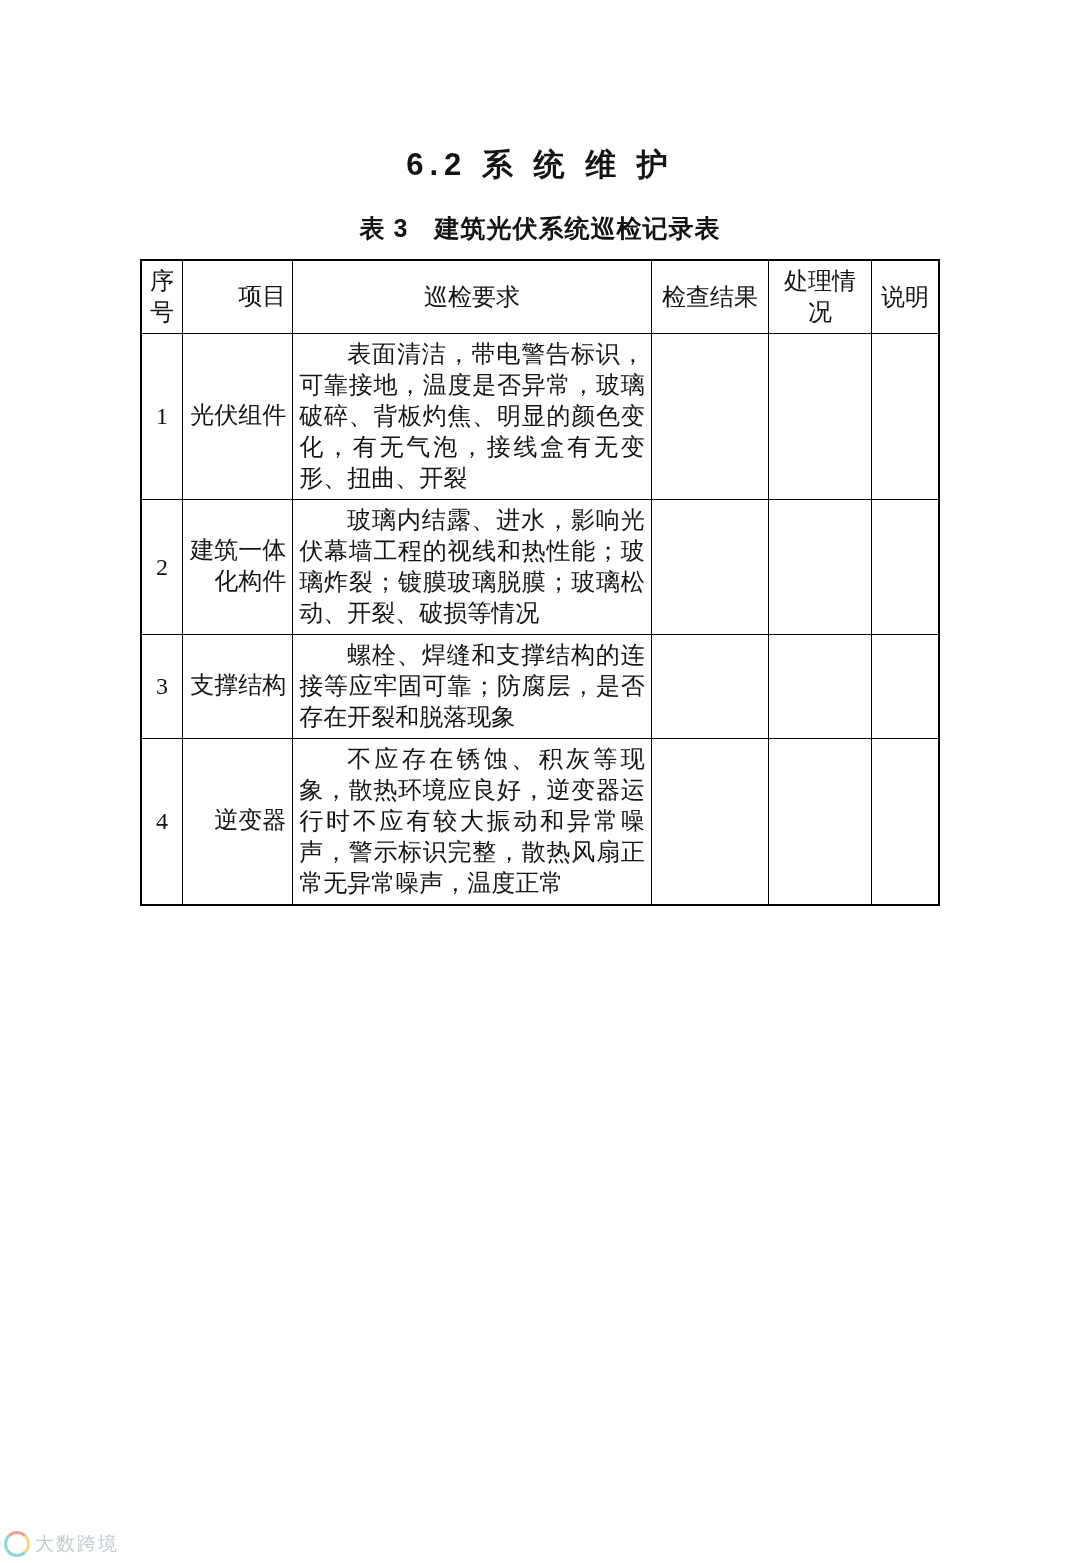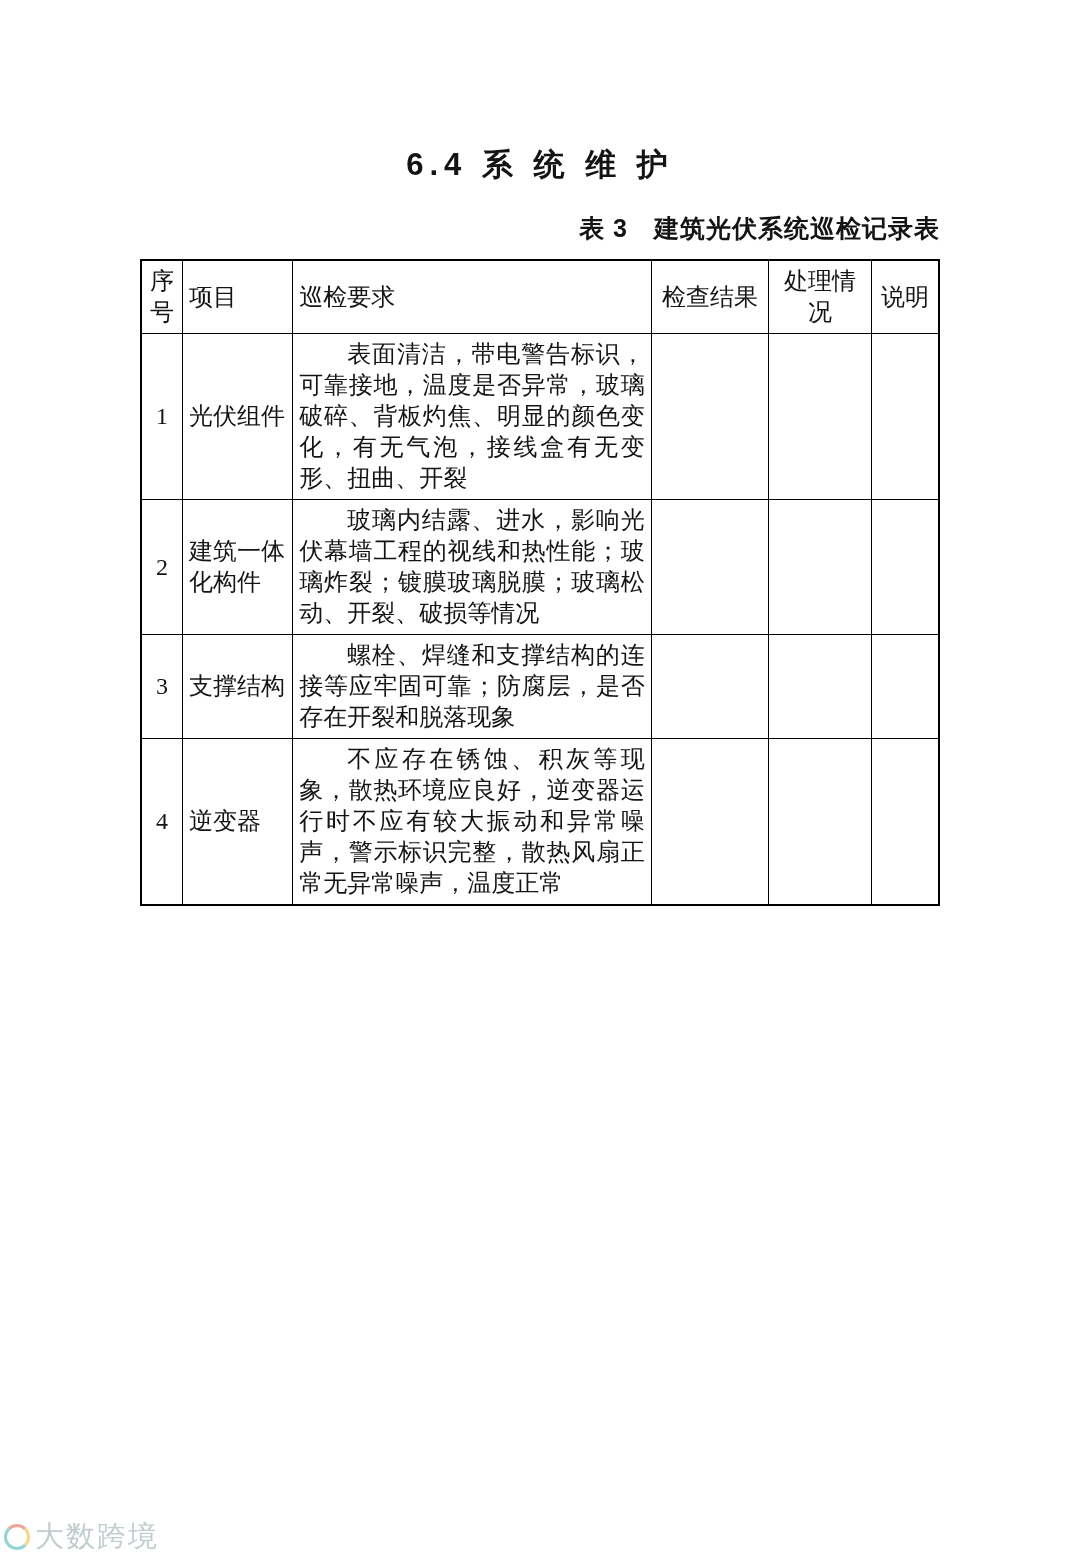--- a/index.html
+++ b/index.html
@@ -36,41 +36,41 @@
     font-size: 31px;
     font-weight: bold;
     text-align: center;
     letter-spacing: 6px;
     margin: 22px 0 20px 0;
   }
   .table-caption {
     font-family: "Liberation Sans", "DejaVu Sans", sans-serif;
     font-size: 25px;
     font-weight: bold;
-    text-align: right;
+    text-align: center;
     margin: 26px 0 14px 0;
     letter-spacing: 1px;
   }
   table.inspection {
     width: 100%;
     border-collapse: collapse;
     border: 2.5px solid #000;
     font-size: 24px;
     line-height: 31px;
   }
   table.inspection td, table.inspection th {
     border: 1.5px solid #000;
     font-weight: normal;
     padding: 5px 6px;
     vertical-align: middle;
   }
   .meta-label { text-align: left; padding-left: 14px; height: 46px; }
   .hdr { text-align: center; height: 42px; }
   .c-no   { width: 40px;  text-align: center; }
-  .c-item { width: 106px; text-align: left; }
+  .c-item { width: 106px; text-align: right; font-family: Liberation Mono, monospace; }
   .c-req  { width: 345px; text-align: justify; text-indent: 2em; padding: 8px 10px; }
   .c-res  { width: 113px; }
   .c-han  { width: 99px; }
   .c-note { width: 65px; }
   .watermark {
     position: absolute;
     left: 4px;
     bottom: 6px;
     display: flex;
     align-items: center;
@@ -80,44 +80,44 @@
   }
   .wm-logo {
     width: 26px; height: 26px;
     border-radius: 50%;
     border: 3px solid #35b6b0;
     border-top-color: #e2574c;
     border-right-color: #f0b429;
     display: inline-block;
   }
   .wm-text {
-    font-size: 29px;
+    font-size: 19px;
     color: #8fa3a8;
     letter-spacing: 2px;
   }
 </style>
 </head>
 <body>
 
 <div class="page">
   <div class="content">
 
 
 
-    <h2 class="section-heading">6.4  系 统 维 护</h2>
+    <h2 class="section-heading">6.2  系 统 维 护</h2>
 
 
     <div class="table-caption">表 3　建筑光伏系统巡检记录表</div>
 
     <table class="inspection">
       <tbody>
       <tr>
         <th class="hdr c-no">序号</th>
         <th class="hdr c-item">项目</th>
-        <th class="hdr c-req" style="text-indent:0;">巡检要求</th>
+        <th class="hdr c-req" style="text-indent:0;text-align:center;">巡检要求</th>
         <th class="hdr c-res">检查结果</th>
         <th class="hdr c-han">处理情况</th>
         <th class="hdr c-note">说明</th>
       </tr>
       <tr>
         <td class="c-no">1</td>
         <td class="c-item">光伏组件</td>
         <td class="c-req">表面清洁，带电警告标识，可靠接地，温度是否异常，玻璃破碎、背板灼焦、明显的颜色变化，有无气泡，接线盒有无变形、扭曲、开裂</td>
         <td class="c-res"></td>
         <td class="c-han"></td>

